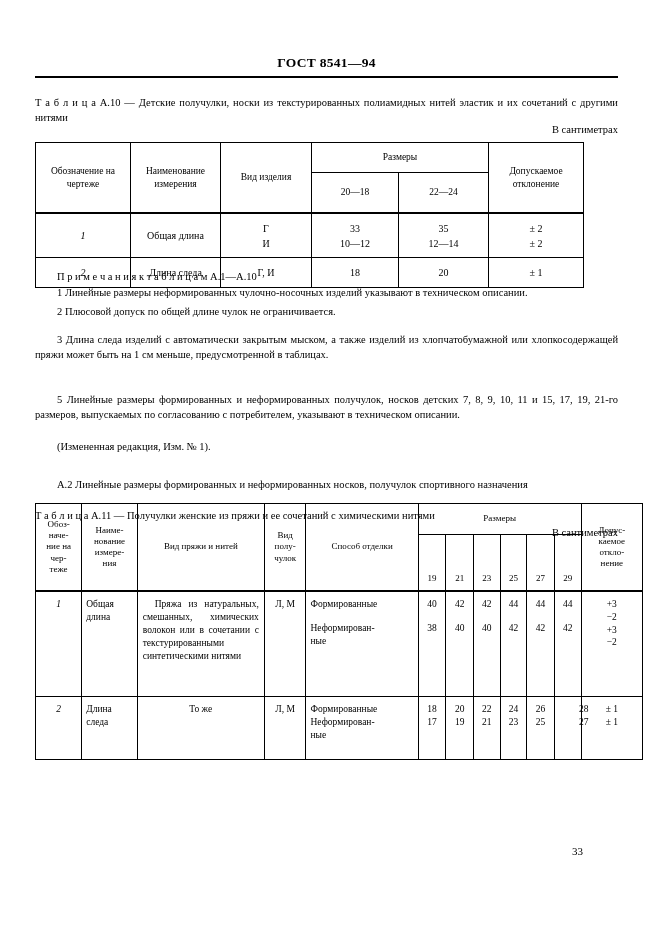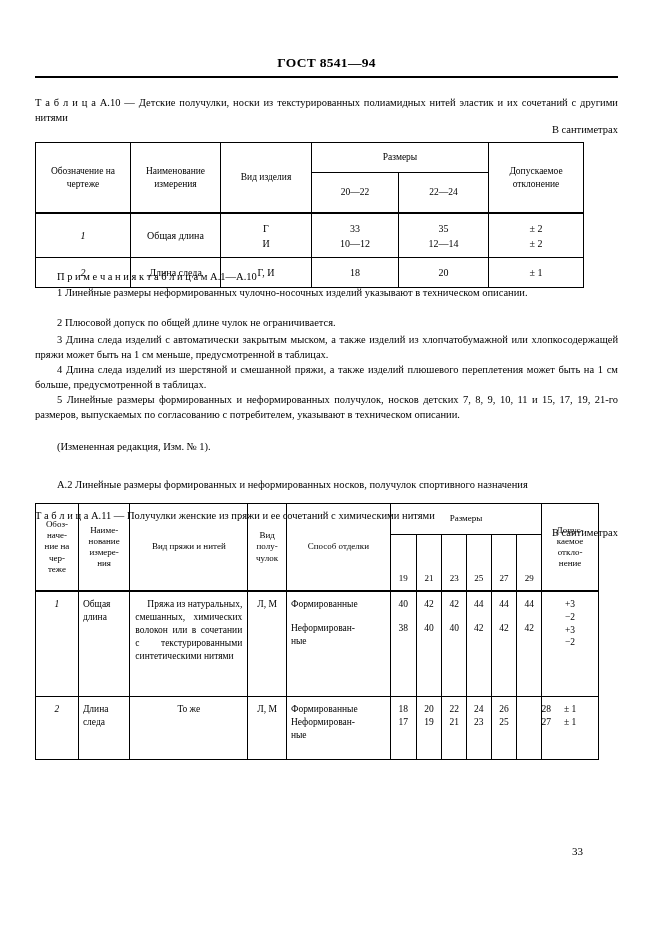--- a/index.html
+++ b/index.html
@@ -99,21 +99,21 @@
     line-height: 1.55;
     padding: 3px 2px 2px 2px;
     font-size: 10px;
   }
   #tableA10 .hcell { font-size: 9.5px; }
 
   
   #tableA11 {
     left: 35px;
     top: 503px;
-    width: 564px;
+    width: 608px;
   }
   #tableA11 .hcell {
     font-size: 9px;
     line-height: 1.25;
     padding: 3px 1px;
   }
   #tableA11 .body {
     font-size: 9.5px;
     vertical-align: top;
     padding: 6px 4px;
@@ -168,21 +168,21 @@
     </colgroup>
     <thead>
       <tr>
         <th class="hd hcell" rowspan="2" style="height:56px;">Обозначение на чертеже</th>
         <th class="hd hcell" rowspan="2">Наименование измерения</th>
         <th class="hd hcell" rowspan="2">Вид изделия</th>
         <th class="hd hcell" colspan="2" style="height:23px;">Размеры</th>
         <th class="hd hcell" rowspan="2">Допускаемое отклонение</th>
       </tr>
       <tr>
-        <th class="hd hcell" style="height:33px;">20—22</th>
+        <th class="hd hcell" style="height:33px;">20—18</th>
         <th class="hd hcell">22—24</th>
       </tr>
     </thead>
     <tbody>
       <tr>
         <td class="body-cell cellnum topline" style="height:38px;">1</td>
         <td class="body-cell topline">Общая длина</td>
         <td class="body-cell topline" style="white-space:pre-line;">Г
 И</td>
         <td class="body-cell topline" style="white-space:pre-line;">33
@@ -200,25 +200,24 @@
         <td class="body-cell" style="border-top:none;">20</td>
         <td class="body-cell" style="border-top:none;">± 1</td>
       </tr>
     </tbody>
   </table>
 
   <div class="para" style="left:35px; top:270px; width:583px; text-indent:22px;">П р и м е ч а н и я   к   т а б л и ц а м  А.1—А.10</div>
 
   <div class="para indent" style="left:35px; top:286px; width:583px;">1  Линейные размеры неформированных чулочно-носочных изделий указывают в техническом описании.</div>
 
-  <div class="para indent" style="left:35px; top:316px; width:583px;">2  Плюсовой допуск по общей длине чулок не ограничивается.</div>
+  <div class="para indent" style="left:35px; top:305px; width:583px;">2  Плюсовой допуск по общей длине чулок не ограничивается.</div>
 
   <div class="para indent" style="left:35px; top:333px; width:583px;">3  Длина следа изделий с автоматически закрытым мыском, а также изделий из хлопчатобумажной или хлопкосодержащей пряжи может быть на 1 см меньше, предусмотренной в таблицах.</div>
 
-  <div class="para indent" style="left:35px; top:363px; width:583px;">4  Длина следа изделий из шерстяной и смешанной пряжи, а также изделий плюшевого переплетения может быть на 1 см больше, предусмотренной в таблицах.</div>
 
   <div class="para indent" style="left:35px; top:393px; width:583px;">5  Линейные размеры формированных и неформированных получулок, носков детских 7, 8, 9, 10, 11 и 15, 17, 19, 21-го размеров, выпускаемых по согласованию с потребителем, указывают в техническом описании.</div>
 
   <div class="para bold" style="left:35px; top:440px; width:583px; text-indent:22px;">(Измененная редакция, Изм. № 1).</div>
 
   <div class="para bold" style="left:35px; top:478px; width:583px; text-indent:22px; font-size:10.5px;">А.2  Линейные размеры формированных и неформированных носков, получулок спортивного назначения</div>
 
   <div class="para" style="left:35px; top:509px; width:583px;">Т а б л и ц а  А.11 — Получулки женские из пряжи и ее сочетаний с химическими нитями</div>
   <div class="right-note" style="left:35px; top:527px; width:583px;">В сантиметрах</div>
 

